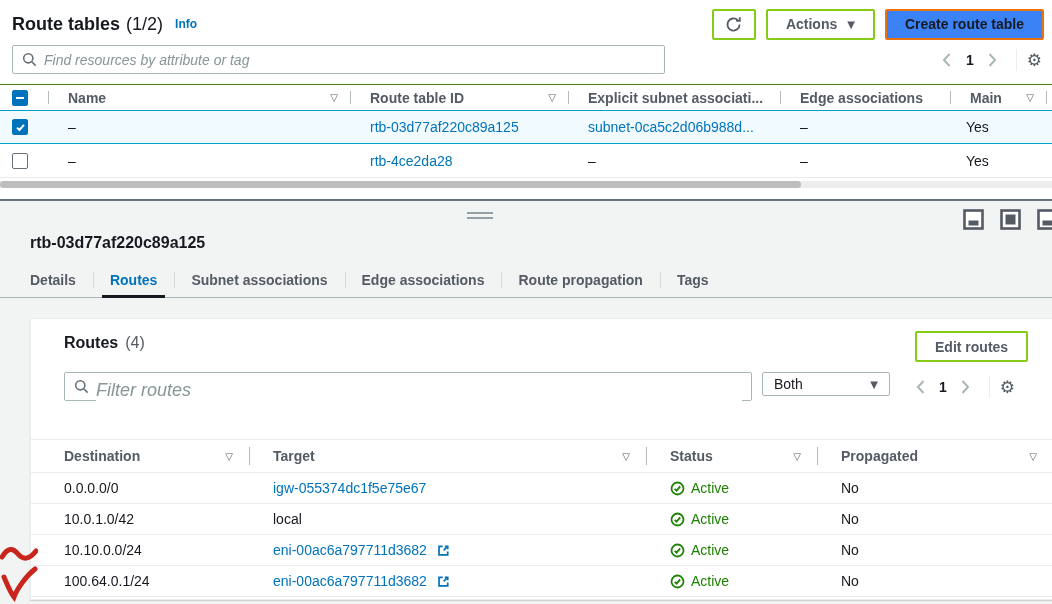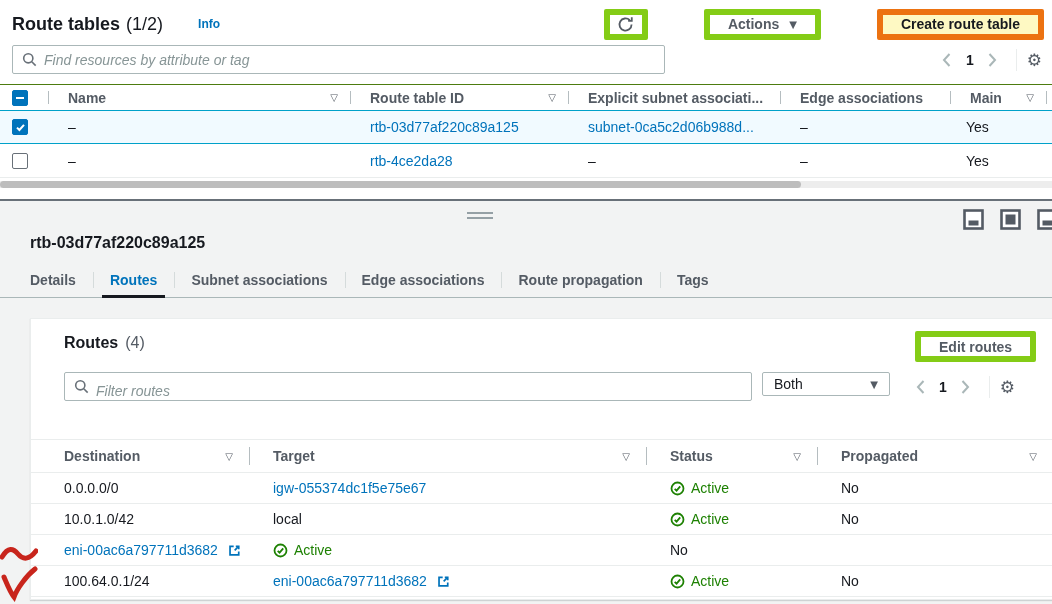--- a/index.html
+++ b/index.html
@@ -1,31 +1,31 @@
 <!DOCTYPE html>
 <html><head>
 <meta charset="utf-8">
 <style>
   * { margin:0; padding:0; box-sizing:border-box; }
   body { background:#fff; font-family:"Liberation Sans", sans-serif; }
   .app { position:relative; width:1052px; height:604px; background:#fff; color:#16191f; overflow:hidden; font-size:14px; }
 
   
-  .top-header { position:absolute; left:12px; top:8px; right:8px; height:32px; display:flex; align-items:center;gap:23px; }
+  .top-header { position:absolute; left:12px; top:8px; right:8px; height:32px; display:flex; align-items:center; }
   .page-title { display:flex; align-items:baseline; gap:6px; }
   .page-title .t { font-size:18px; font-weight:700; }
   .page-title .count { font-size:18px; font-weight:400; color:#16191f; }
   .info-link { font-size:12px; font-weight:700; color:#0073bb; margin-left:12px; cursor:pointer; }
   .spacer { flex:1; }
-  .btn { height:31px; border:6px solid #84cc16; border-radius:2px; background:#fff; color:#545b64;
+  .btn { height:31px; border:2px solid #84cc16; border-radius:2px; background:#fff; color:#545b64;
          font-family:"Liberation Sans",sans-serif; font-size:14px; font-weight:700;
          display:inline-flex; align-items:center; justify-content:center; padding:0 18px; cursor:pointer; }
   .btn.icon-only { width:44px; padding:0; }
   .btn .caret { margin-left:10px; font-size:10px; color:#545b64; font-family:"DejaVu Sans",sans-serif; }
-  .btn.primary { background:#fef9c3; border-color:#ec7211; color:#16191f; }
+  .btn.primary { background:#3b82f6; border-color:#ec7211; color:#16191f; }
   .hdr-gap { width:10px; }
 
   
   .search-box { position:absolute; left:12px; top:45px; width:653px; height:29px; border:1px solid #aab7b8;
                 border-radius:2px; background:#fff; display:flex; align-items:center; padding:0 9px; gap:7px; }
   .search-box input { border:none; outline:none; flex:1; font-family:"Liberation Sans",sans-serif;
                       font-size:14px; font-style:italic; color:#16191f; background:transparent; }
   .search-box input::placeholder { color:#879596; font-style:italic; }
   .pager { display:flex; align-items:center; }
   .pager .chev { width:26px; height:26px; display:flex; align-items:center; justify-content:center; cursor:pointer; }
@@ -76,21 +76,21 @@
   
   .card { position:absolute; left:30px; top:117px; width:1030px; height:282px; background:#fff;
           border:1px solid #eaeded; box-shadow:0 1px 1px 0 rgba(0,28,36,.15); }
   .card-head { position:absolute; left:33px; top:15px; display:flex; align-items:baseline; gap:7px; }
   .card-head .t { font-size:16px; font-weight:700; }
   .card-head .count { font-size:16px; color:#545b64; }
   .edit-btn { position:absolute; left:884px; top:12px; height:31px; }
   .filter-box { position:absolute; left:33px; top:53px; width:688px; height:29px; border:1px solid #aab7b8;
                 border-radius:2px; display:flex; align-items:center; padding:0 9px; gap:7px; background:#fff; }
   .filter-box input { border:none; outline:none; flex:1; font-family:"Liberation Sans",sans-serif;
-                      font-size:14px; color:#16191f;margin-top:8px; }
+                      font-size:18px; color:#16191f;margin-top:8px; }
   .filter-box input::placeholder { color:#879596; font-style:italic; }
   .select { position:absolute; left:731px; top:53px; width:128px; height:24px; border:1px solid #aab7b8; border-radius:2px;
             background:#fff; display:flex; align-items:center; justify-content:space-between; padding:0 11px; cursor:pointer; }
   .select .caret { font-family:"DejaVu Sans",sans-serif; font-size:10px; color:#545b64; }
   .card-pager { position:absolute; left:876px; top:54px; height:28px; }
 
   .routes-grid { display:grid; grid-template-columns:218px 397px 171px 236px; align-items:center; }
   .routes-head { position:absolute; left:0; top:120px; width:1028px; height:34px;
                  border-top:1px solid #eaeded; border-bottom:1px solid #eaeded; color:#545b64; font-weight:700; }
   .rh { position:relative; height:100%; display:flex; align-items:center; justify-content:space-between;
@@ -341,20 +341,21 @@
                 <circle cx="8" cy="8" r="6.4" fill="none" stroke="#1d8102" stroke-width="1.9"></circle>
                 <path d="M5 8.3l2 2L10.9 5.7" fill="none" stroke="#1d8102" stroke-width="1.9"></path>
               </svg>
               <span>Active</span>
             </span>
           </div>
           <div class="rc">No</div>
         </div>
 
         <div class="routes-grid r-row">
+          <div class="rc">10.10.0.0/24</div>
           <div class="rc">
             <a class="link">eni-00ac6a797711d3682</a>
             <svg class="ext" width="13" height="13" viewBox="0 0 16 16">
               <path d="M13.2 9.2v4.3H2.5V2.8H7" fill="none" stroke="#0073bb" stroke-width="2.1"></path>
               <path d="M9.6 2.8h3.6v3.6" fill="none" stroke="#0073bb" stroke-width="2.1"></path>
               <path d="M13 3 8.2 7.8" fill="none" stroke="#0073bb" stroke-width="2.1"></path>
             </svg>
           </div>
           <div class="rc">
             <span class="status">

